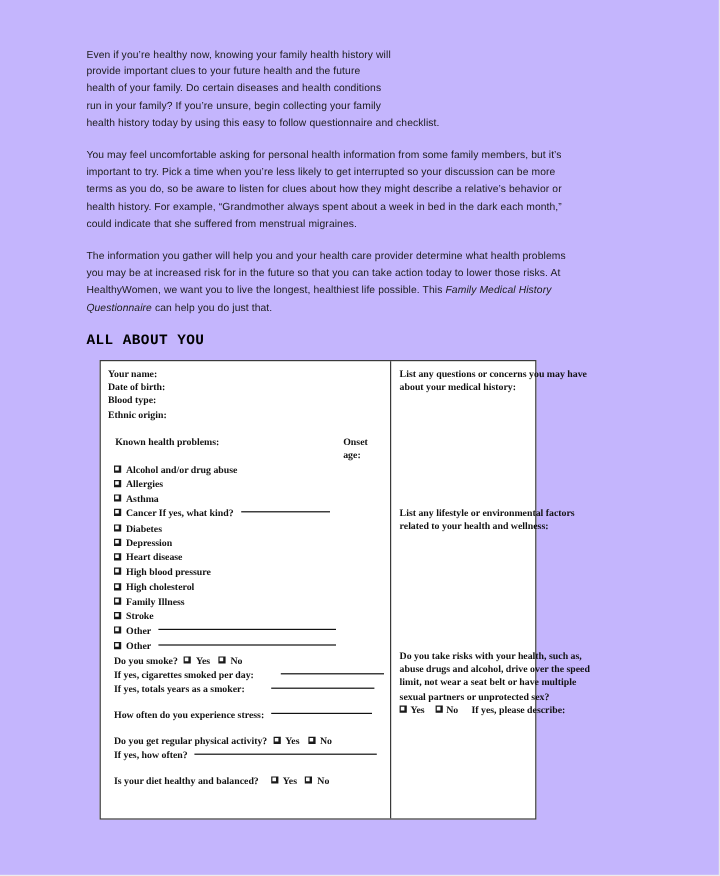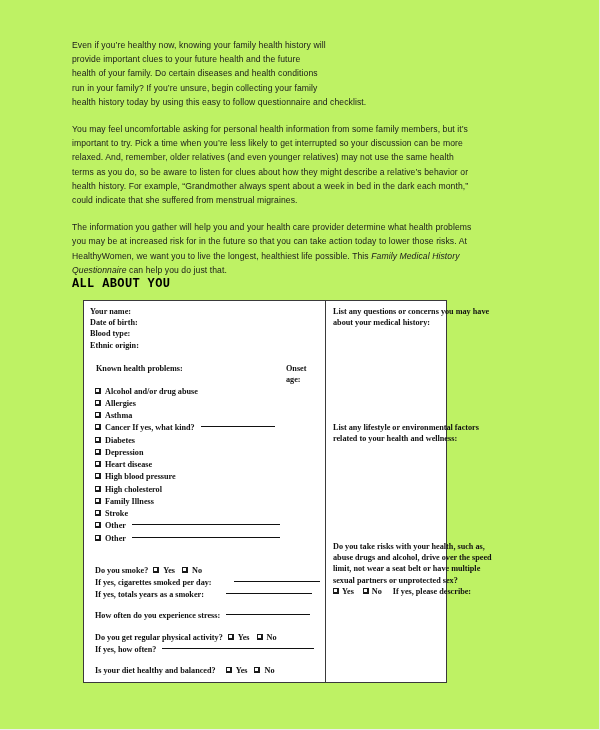--- a/index.html
+++ b/index.html
@@ -12,21 +12,21 @@
     height: 730px;
     position: relative;
     font-family: "Liberation Sans", sans-serif;
     overflow: hidden;
   }
   .page {
     position: absolute;
     left: 0; top: 0;
     width: 600px;
     height: 730px;
-    background: #bef264;
+    background: #c4b5fd;
     box-sizing: border-box;
     border-right: 1px solid #e8e8e8;
     border-bottom: 1px solid #ededed;
   }
 
   
   .intro {
     position: absolute;
     left: 72px;
     top: 38px;
@@ -135,21 +135,21 @@
     height: 0;
     border-bottom: 1.6px solid #111;
     margin-left: 6px;
     position: relative;
     top: -1px;
   }
   .rule.r-cancer { width: 74px; }
   .rule.r-other  { width: 148px; }
 
   
-  .qblock { padding-left: 5px; margin-top: 20px; }
+  .qblock { padding-left: 5px; }
   .qline {
     display: flex;
     align-items: center;
     height: 12.2px;
     white-space: nowrap;
   }
   .qline .box { margin-left: 5px; }
   .qline .lbl-after { margin-right: 2px; }
   .gap-sm { height: 9px; }
   .rule.r-q1 { width: 86px; margin-left: 22px; }
@@ -178,21 +178,20 @@
       <span class="ln">Even if you’re healthy now, knowing your family health history will</span>
       <span class="ln">provide important clues to your future health and the future</span>
       <span class="ln">health of your family. Do certain diseases and health conditions</span>
       <span class="ln">run in your family? If you’re unsure, begin collecting your family</span>
       <span class="ln">health history today by using this easy to follow questionnaire and checklist.</span>
     </p>
 
     <p class="para">
       <span class="ln">You may feel uncomfortable asking for personal health information from some family members, but it’s</span>
       <span class="ln">important to try. Pick a time when you’re less likely to get interrupted so your discussion can be more</span>
-      <span class="ln">relaxed. And, remember, older relatives (and even younger relatives) may not use the same health</span>
       <span class="ln">terms as you do, so be aware to listen for clues about how they might describe a relative’s behavior or</span>
       <span class="ln">health history. For example, “Grandmother always spent about a week in bed in the dark each month,”</span>
       <span class="ln">could indicate that she suffered from menstrual migraines.</span>
     </p>
 
     <p class="para">
       <span class="ln">The information you gather will help you and your health care provider determine what health problems</span>
       <span class="ln">you may be at increased risk for in the future so that you can take action today to lower those risks. At</span>
       <span class="ln"><span>HealthyWomen, we want you to live the longest, healthiest life possible. This </span><span class="ital">Family Medical History</span></span>
       <span class="ln"><span class="ital">Questionnaire</span><span> can help you do just that.</span></span>

